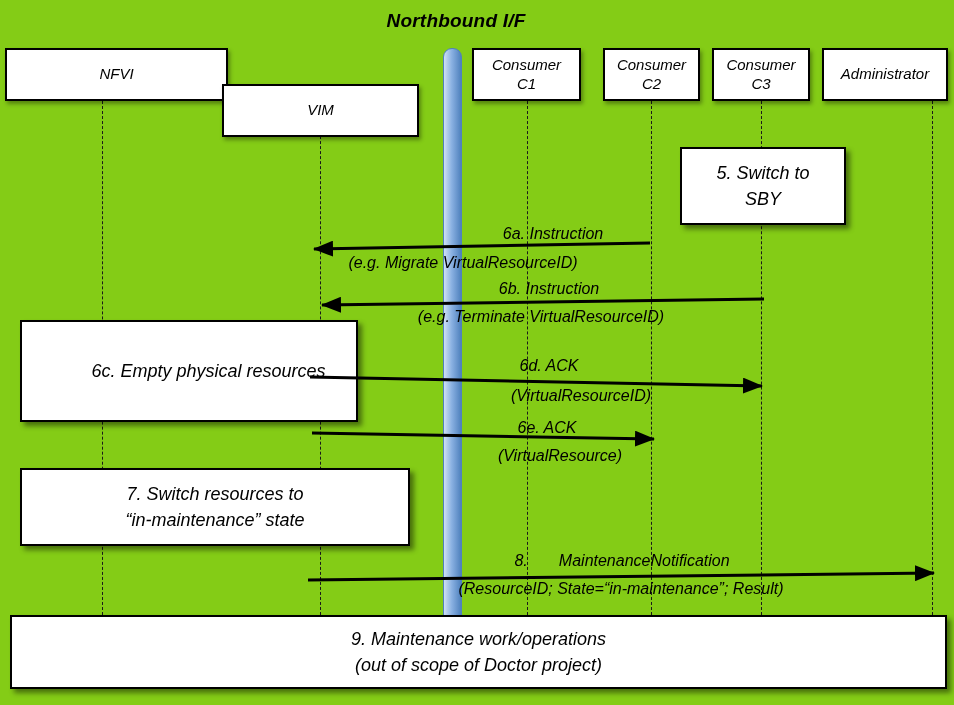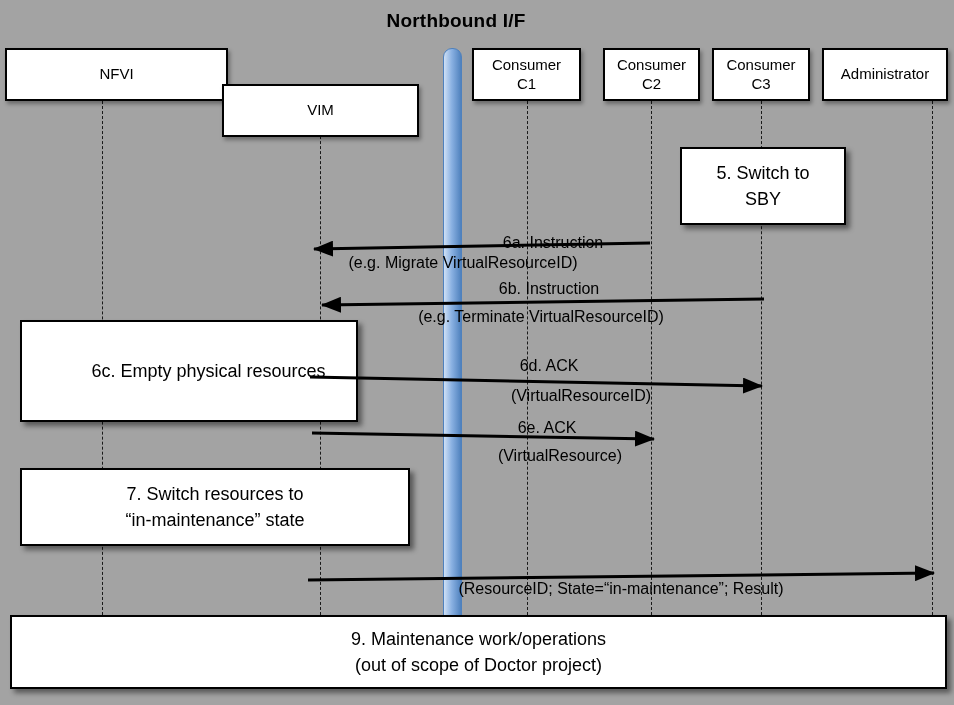--- a/index.html
+++ b/index.html
@@ -1,16 +1,16 @@
 <!DOCTYPE html>
 <html style="--bar-light: #cfe0f5; --bar-dark: #4f81bd; --line: #000000;"><head>
 <meta charset="utf-8">
 <style>
   html,body { margin:0; padding:0; background:#ffffff; font-family:"Liberation Sans", sans-serif; color:#000; }
-  .canvas { position:relative; width:954px; height:705px; background:#a3a3a3; overflow:hidden; }
+  .canvas { position:relative; width:954px; height:705px; background:#84cc16; overflow:hidden;font-style:italic; }
 
   .title { position:absolute; transform:translateX(-50%); font-size:19px; font-weight:600; letter-spacing:0.2px; z-index:6; }
 
   .lifeline { position:absolute; width:0; border-left:1px dashed #1a1a1a; top:101px; height:514px; z-index:1; }
 
   .nbif-bar {
     position:absolute; left:443px; top:48px; width:17px; height:582px;
     border-radius:9px;
     background:linear-gradient(90deg, var(--bar-light,#cfe0f5) 0%, #8ab1e2 45%, var(--bar-dark,#4f81bd) 100%);
     border:1px solid var(--bar-dark,#4f81bd);
@@ -72,27 +72,28 @@
         <path d="M0,0 L20,8 L0,16 Z" fill="#000"></path>
       </marker>
     </defs>
     <line x1="650" y1="243" x2="314" y2="249" stroke="#000" stroke-width="3" marker-end="url(#ah)"></line>
     <line x1="764" y1="299" x2="322" y2="305" stroke="#000" stroke-width="3" marker-end="url(#ah)"></line>
     <line x1="310" y1="377" x2="762" y2="386" stroke="#000" stroke-width="3" marker-end="url(#ah)"></line>
     <line x1="312" y1="433" x2="654" y2="439" stroke="#000" stroke-width="3" marker-end="url(#ah)"></line>
     <line x1="308" y1="580" x2="934" y2="573" stroke="#000" stroke-width="3" marker-end="url(#ah)"></line>
   </svg>
 
-  <div class="msg" style="left:553px; top:233px;">6a. Instruction</div>
+  <div class="msg" style="left:553px; top:224px;">6a. Instruction</div>
   <div class="msg" style="left:463px; top:253px;">(e.g. Migrate VirtualResourceID)</div>
 
   <div class="msg" style="left:549px; top:279px;">6b. Instruction</div>
   <div class="msg" style="left:541px; top:307px;">(e.g. Terminate VirtualResourceID)</div>
 
   <div class="msg" style="left:549px; top:356px;">6d. ACK</div>
   <div class="msg" style="left:581px; top:386px;">(VirtualResourceID)</div>
 
   <div class="msg" style="left:547px; top:418px;">6e. ACK</div>
   <div class="msg" style="left:560px; top:446px;text-align:center;">(VirtualResource)</div>
 
+  <div class="msg" style="left:622px; top:551px;">8.       MaintenanceNotification</div>
   <div class="msg" style="left:621px; top:579px;">(ResourceID; State=“in-maintenance”; Result)</div>
 
 </div>
 
 </body></html>

